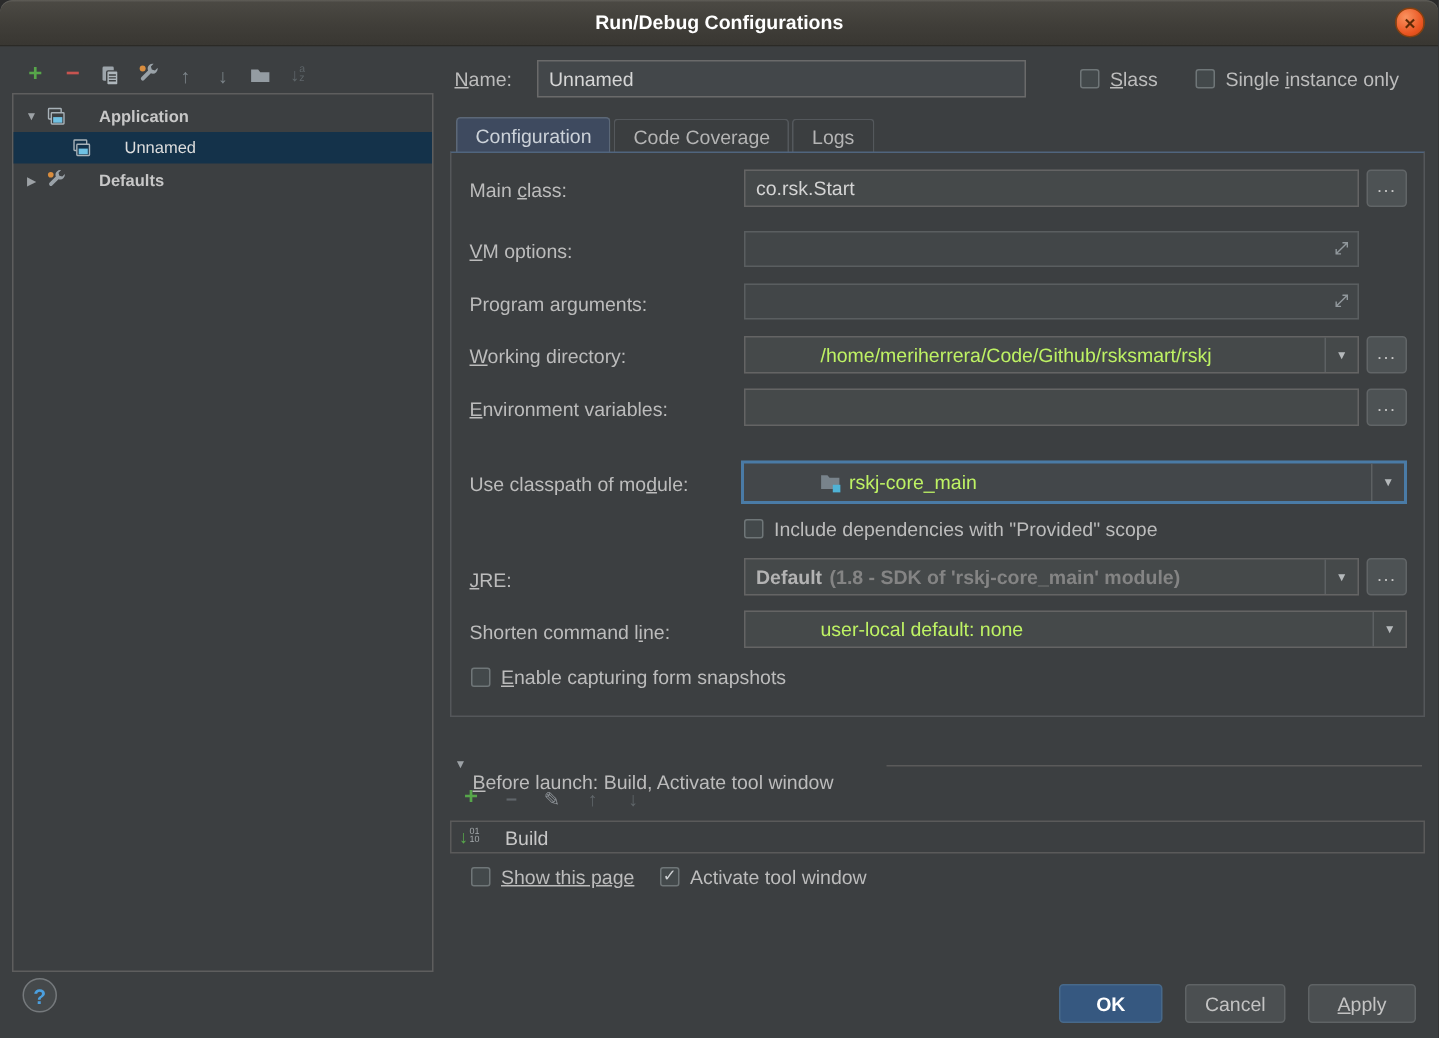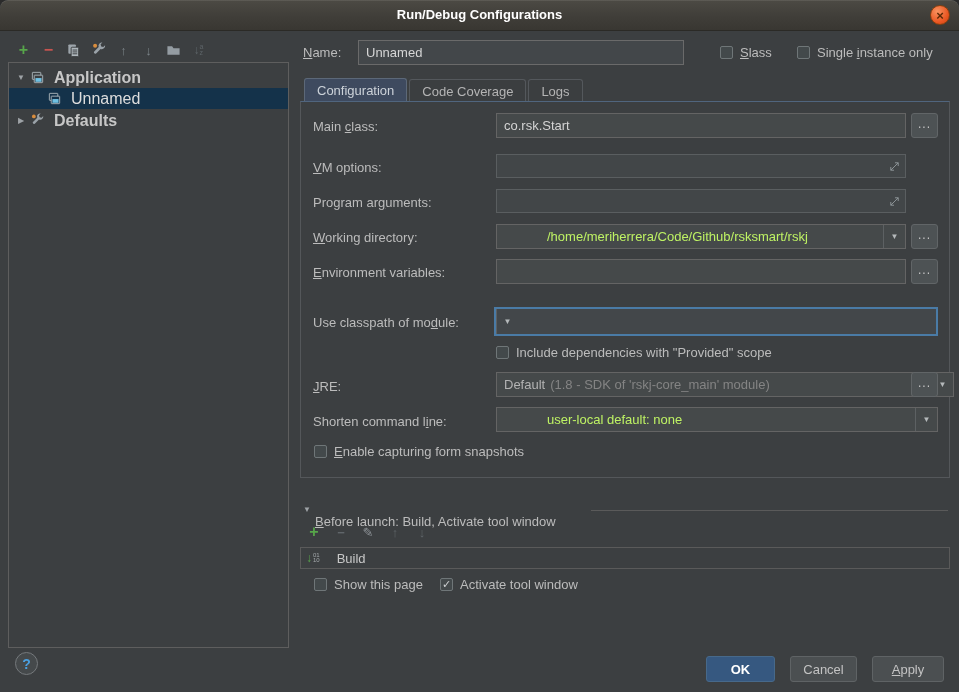--- a/index.html
+++ b/index.html
@@ -31,21 +31,21 @@
   .sort-icon .sa { font-size:12px; font-weight:bold; }
   .sort-letters { display:flex; flex-direction:column; line-height:.8; }
   .sort-letters i { font-style:normal; font-size:7px; }
 
   
   .tree-panel { position:absolute; left:8px; top:62px; width:281px; height:586px;
     border:1px solid #5e5e5e; background:#3c3f41; }
   .tree-row { position:absolute; left:0; width:279px; height:21px; display:flex; align-items:center; cursor:pointer; }
   .tree-row .expander { width:12px; text-align:center; color:#9da2a6; font-size:8px; margin-left:6px; }
   .tree-row .t-icon { width:17px; display:flex; justify-content:center; margin-left:2px; }
-  .tree-row .t-label { margin-left:8px; font-size:16px; color:#c7c7c7; }
+  .tree-row .t-label { margin-left:20px; font-size:11px; color:#c7c7c7; }
   .tree-row.bold .t-label { font-weight:bold; }
   .row-application { top:4px; }
   .row-unnamed { top:25px; background:#14324a; }
   .row-unnamed .t-icon { margin-left:37px; }
   .row-unnamed .t-label { color:#dddddd; }
   .row-defaults { top:47px; }
 
   
   .lbl { font-size:13px; color:#bcbcbc; white-space:nowrap; }
   .mn { text-decoration:underline; }
@@ -97,42 +97,42 @@
   .ex-vm     { left:888px; top:159px; }
   .lbl-prog  { left:313px; top:195px; } .in-prog  { left:496px; top:189px; width:410px; height:24px; }
   .ex-prog   { left:888px; top:194px; }
   .lbl-wd    { left:313px; top:230px; } .cb-wd    { left:496px; top:224px; width:410px; height:25px; }
   .br-wd     { left:911px; top:224px; }
   .lbl-env   { left:313px; top:265px; } .in-env   { left:496px; top:259px; width:410px; height:25px; }
   .br-env    { left:911px; top:259px; }
   .lbl-cp    { left:313px; top:315px; } .cb-cp    { left:494px; top:307px; width:444px; height:29px; }
   .cb-incl   { position:absolute; left:496px; top:346px; }
   .lbl-incl  { position:absolute; left:516px; top:345px; cursor:pointer; }
-  .lbl-jre   { left:313px; top:379px; } .cb-jre   { left:496px; top:372px; width:458px; height:25px; }
+  .lbl-jre   { left:313px; top:379px; } .cb-jre   { left:496px; top:372px; width:410px; height:25px;font-weight:bold; }
   .br-jre    { left:911px; top:372px; }
   .lbl-short { left:313px; top:414px; } .cb-short { left:496px; top:407px; width:442px; height:25px; }
   .cb-snap   { position:absolute; left:314px; top:445px; }
   .lbl-snap  { position:absolute; left:334px; top:444px; cursor:pointer; }
 
   
   .bl-expander { position:absolute; left:303px; top:505px; color:#9da2a6; font-size:8px; cursor:pointer; }
   .bl-header { position:absolute; left:315px; top:501px; cursor:pointer;margin-top:13px; }
   .bl-line { position:absolute; left:591px; top:510px; width:357px; height:1px; background:#5a5a5a; }
   .bl-toolbar { position:absolute; left:307px; top:524px; display:flex; align-items:center; gap:13px; }
   .bl-toolbar .tb-icon { width:14px; height:16px; }
   .pencil { color:#8e9398; font-size:13px; }
   .build-box { position:absolute; left:300px; top:547px; width:650px; height:22px;
     border:1px solid #5a5a5a; display:flex; align-items:center; cursor:pointer; }
   .build-icon { display:flex; align-items:center; margin-left:5px; }
   .build-arrow { color:#57a64a; font-weight:bold; font-size:12px; }
   .build-digits { display:flex; flex-direction:column; line-height:.9; margin-left:1px; }
   .build-digits i { font-style:normal; font-size:6px; color:#a3a8ab; letter-spacing:0; }
   .build-label { margin-left:17px; font-size:13px; color:#c7c7c7; }
   .cb-show { position:absolute; left:314px; top:578px; }
-  .lbl-show { position:absolute; left:334px; top:577px; cursor:pointer; }
+  .lbl-show { position:absolute; left:334px; top:577px; cursor:pointer;text-decoration:underline; }
   .cb-act { position:absolute; left:440px; top:578px; }
   .lbl-act { position:absolute; left:460px; top:577px; cursor:pointer; }
 
   
   .help-btn { position:absolute; left:15px; top:652px; width:23px; height:23px; border-radius:50%;
     border:1px solid #75797c; background:#45494b; color:#4ba0e0; font-weight:bold; font-size:14px;
     display:flex; align-items:center; justify-content:center; cursor:pointer; }
   .btn { position:absolute; top:656px; height:26px; display:flex; align-items:center; justify-content:center;
     font-size:13px; border-radius:3px; cursor:pointer; }
   .btn-ok { left:706px; width:69px; background:#365880; border:1px solid #47698a; color:#ffffff; font-weight:bold; }
@@ -280,20 +280,27 @@
     </span>
 
   <span class="lbl f-label lbl-env"><span></span><span class="mn">E</span><span>nvironment variables:</span></span>
   <input class="input in-env" type="text" style="">
   <span class="browse-btn br-env">
       <span>...</span>
     </span>
 
   <span class="lbl f-label lbl-cp"><span>Use classpath of mo</span><span class="mn">d</span><span>ule:</span></span>
   <div class="combo focused cb-cp">
+    <span class="c-text val-bright">
+      <svg viewBox="0 0 16 16" width="15" height="15">
+          <path d="M1.5 3h4.5l1.5 1.8h7v8H1.5z" fill="#78838b"></path>
+          <rect x="9.8" y="9.8" width="5.4" height="5.4" fill="#4fb3d6"></rect>
+        </svg>
+      <span>rskj-core_main</span>
+    </span>
     <span class="c-arrow">
         <span>▼</span>
       </span>
   </div>
 
   <span class="checkbox cb-incl"></span>
   <span class="lbl lbl-incl">Include dependencies with "Provided" scope</span>
 
   <span class="lbl f-label lbl-jre"><span></span><span class="mn">J</span><span>RE:</span></span>
   <div class="combo cb-jre">

